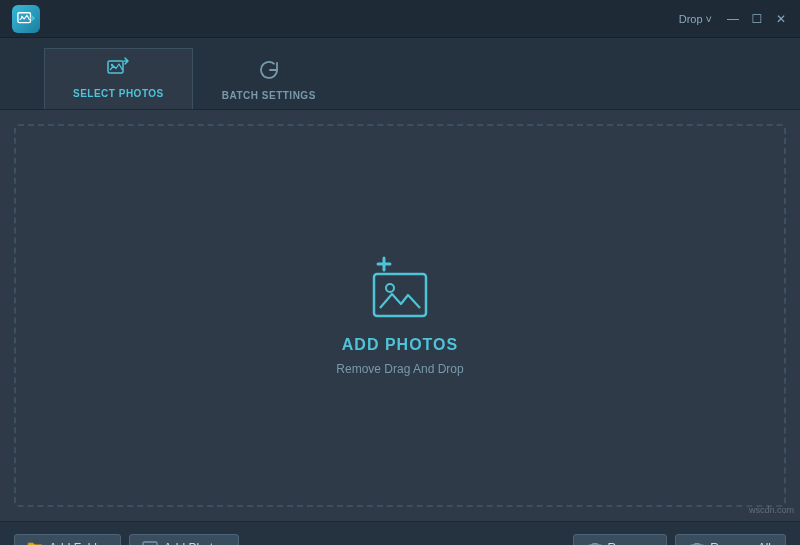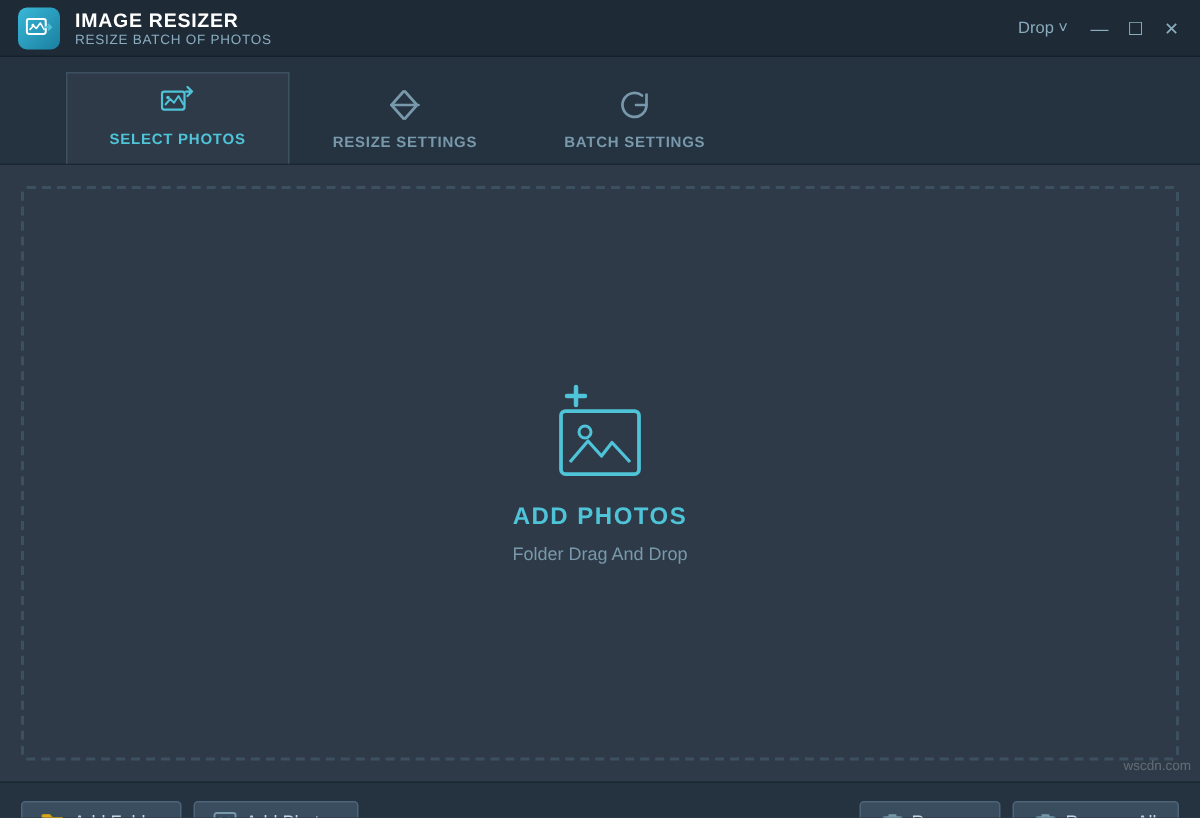--- a/index.html
+++ b/index.html
@@ -221,24 +221,20 @@
 <div class="title-bar">
   <div class="title-bar-left">
     <div class="app-icon">
       <svg viewBox="0 0 20 20" fill="none" xmlns="http://www.w3.org/2000/svg">
         <rect x="1" y="3" width="14" height="11" rx="1.5" stroke="white" stroke-width="1.5"></rect>
         <path d="M3 11l3-3 2 2 3-4 3 5" stroke="white" stroke-width="1.2" stroke-linejoin="round"></path>
         <circle cx="5.5" cy="7.5" r="1" fill="white"></circle>
         <path d="M17 7l2 2-2 2M17 9h-3" stroke="#4fc3d8" stroke-width="1.5" stroke-linecap="round"></path>
       </svg>
     </div>
-    <div class="title-text">
-      <span class="title-main">IMAGE RESIZER</span>
-      <span class="title-sub">RESIZE BATCH OF PHOTOS</span>
-    </div>
   </div>
   <div class="title-bar-right">
     <div class="help-btn">
       <span>Drop</span>
       <span>˅</span>
     </div>
     <div class="win-controls">
       <div class="win-btn">—</div>
       <div class="win-btn">☐</div>
       <div class="win-btn">✕</div>
@@ -253,30 +249,20 @@
       <svg width="22" height="22" viewBox="0 0 22 22" fill="none">
         <rect x="1" y="4" width="15" height="12" rx="1.5" stroke="#4fc3d8" stroke-width="1.5"></rect>
         <path d="M3 13l3.5-4 2.5 2.5 3-4.5 3.5 6" stroke="#4fc3d8" stroke-width="1.3" stroke-linejoin="round"></path>
         <circle cx="5" cy="8" r="1.2" fill="#4fc3d8"></circle>
         <path d="M18 1l3 3-3 3M21 4h-4" stroke="#4fc3d8" stroke-width="1.5" stroke-linecap="round"></path>
       </svg>
     </div>
     <span class="tab-label">SELECT PHOTOS</span>
   </div>
 
-  <div class="tab">
-    <div class="tab-icon">
-      <svg width="22" height="22" viewBox="0 0 22 22" fill="none">
-        <path d="M2 11h18M11 2l8 9-8 9" stroke="#7899ab" stroke-width="1.8" stroke-linecap="round" stroke-linejoin="round"></path>
-        <path d="M2 11L10 2" stroke="#7899ab" stroke-width="1.8" stroke-linecap="round"></path>
-        <path d="M2 11l8 9" stroke="#7899ab" stroke-width="1.8" stroke-linecap="round"></path>
-      </svg>
-    </div>
-    <span class="tab-label">RESIZE SETTINGS</span>
-  </div>
 
   <div class="tab">
     <div class="tab-icon">
       <svg width="22" height="22" viewBox="0 0 22 22" fill="none">
         <path d="M19 11a8 8 0 1 1-3-6.3" stroke="#7899ab" stroke-width="1.8" stroke-linecap="round"></path>
         <path d="M19 4v7h-7" stroke="#7899ab" stroke-width="1.8" stroke-linecap="round" stroke-linejoin="round"></path>
       </svg>
     </div>
     <span class="tab-label">BATCH SETTINGS</span>
   </div>
@@ -290,21 +276,21 @@
       <line x1="22" y1="8" x2="34" y2="8" stroke="#4fc3d8" stroke-width="3" stroke-linecap="round"></line>
       <line x1="28" y1="2" x2="28" y2="14" stroke="#4fc3d8" stroke-width="3" stroke-linecap="round"></line>
 
       <rect x="18" y="18" width="52" height="42" rx="3" stroke="#4fc3d8" stroke-width="2.5"></rect>
 
       <path d="M24 52l12-14 9 10 7-9 12 13" stroke="#4fc3d8" stroke-width="2.2" stroke-linejoin="round"></path>
 
       <circle cx="34" cy="32" r="4" stroke="#4fc3d8" stroke-width="2"></circle>
     </svg>
     <span class="add-photos-label">ADD PHOTOS</span>
-    <span class="add-photos-sub">Folder Drag And Drop</span>
+    <span class="add-photos-sub">Remove Drag And Drop</span>
   </div>
 </div>
 
 <div class="bottom-bar">
   <div class="bottom-left">
     <button class="bottom-btn">
       <svg class="btn-icon" viewBox="0 0 16 14" fill="none">
         <rect x="1" y="4" width="14" height="9" rx="1.5" fill="#d4a820" stroke="#c49510" stroke-width="0.8"></rect>
         <path d="M1 4V3a1 1 0 011-1h4l2 2h7" fill="#d4a820" stroke="#c49510" stroke-width="0.8"></path>
       </svg>

